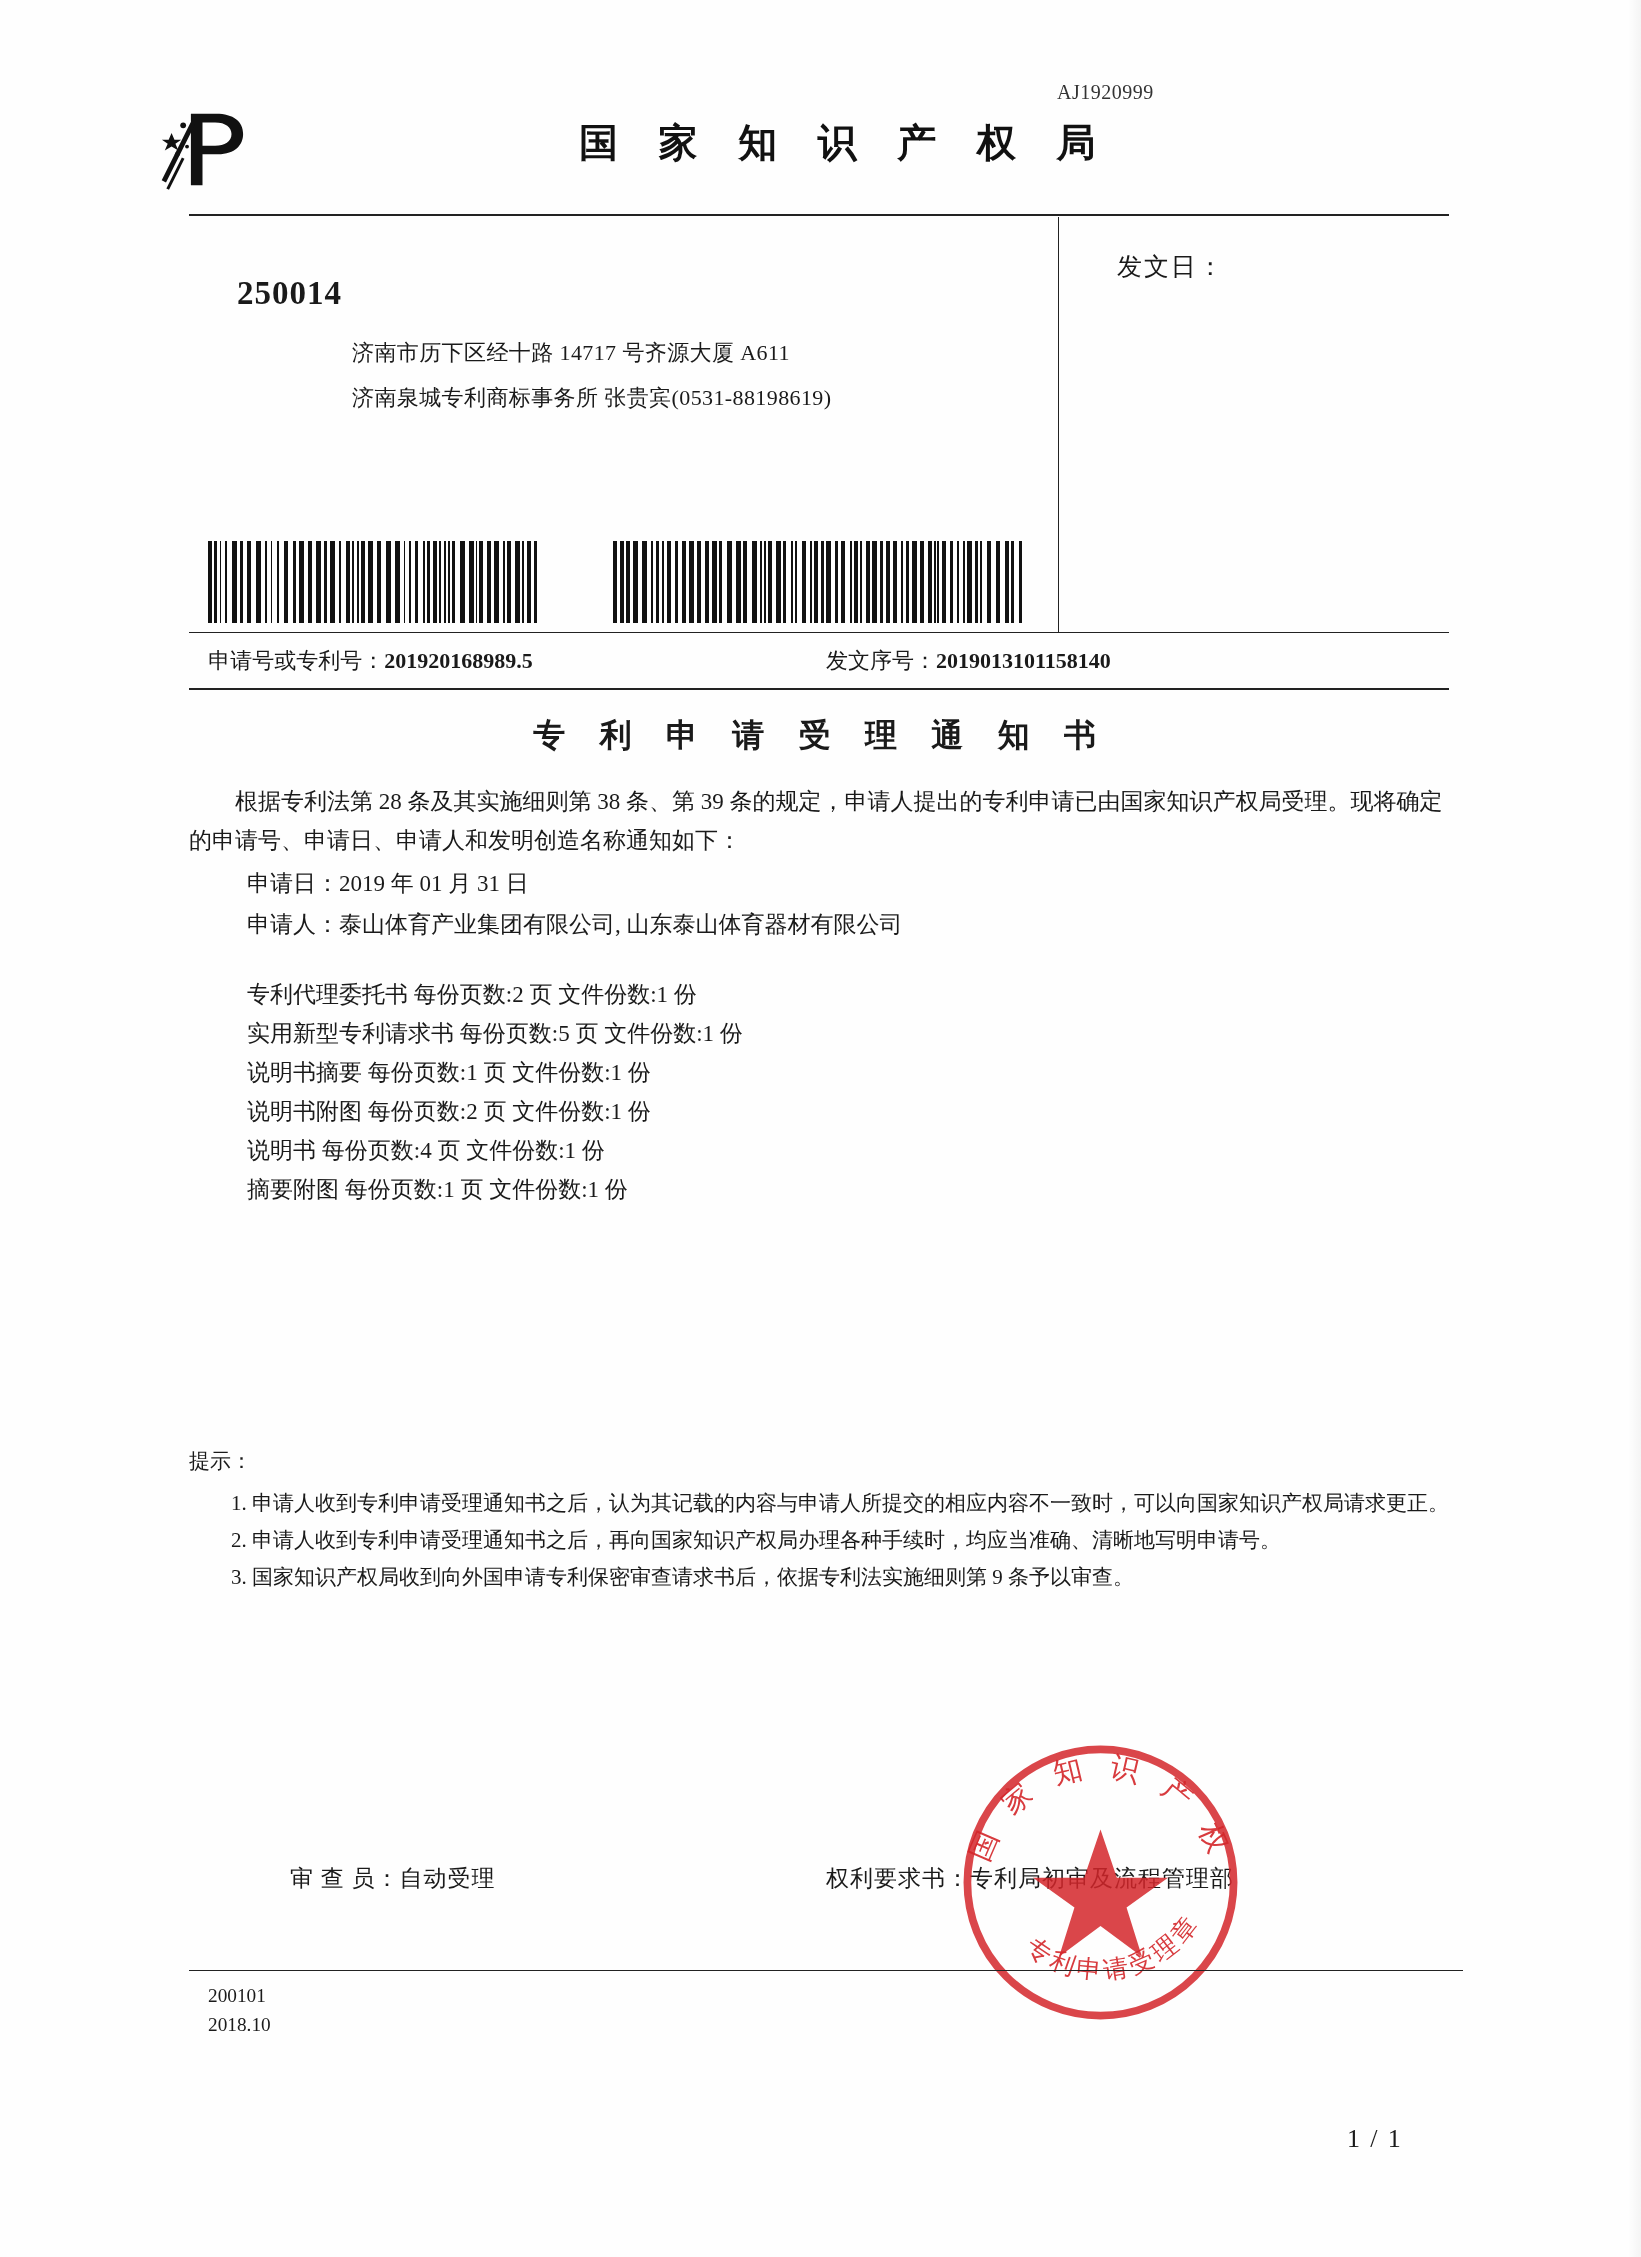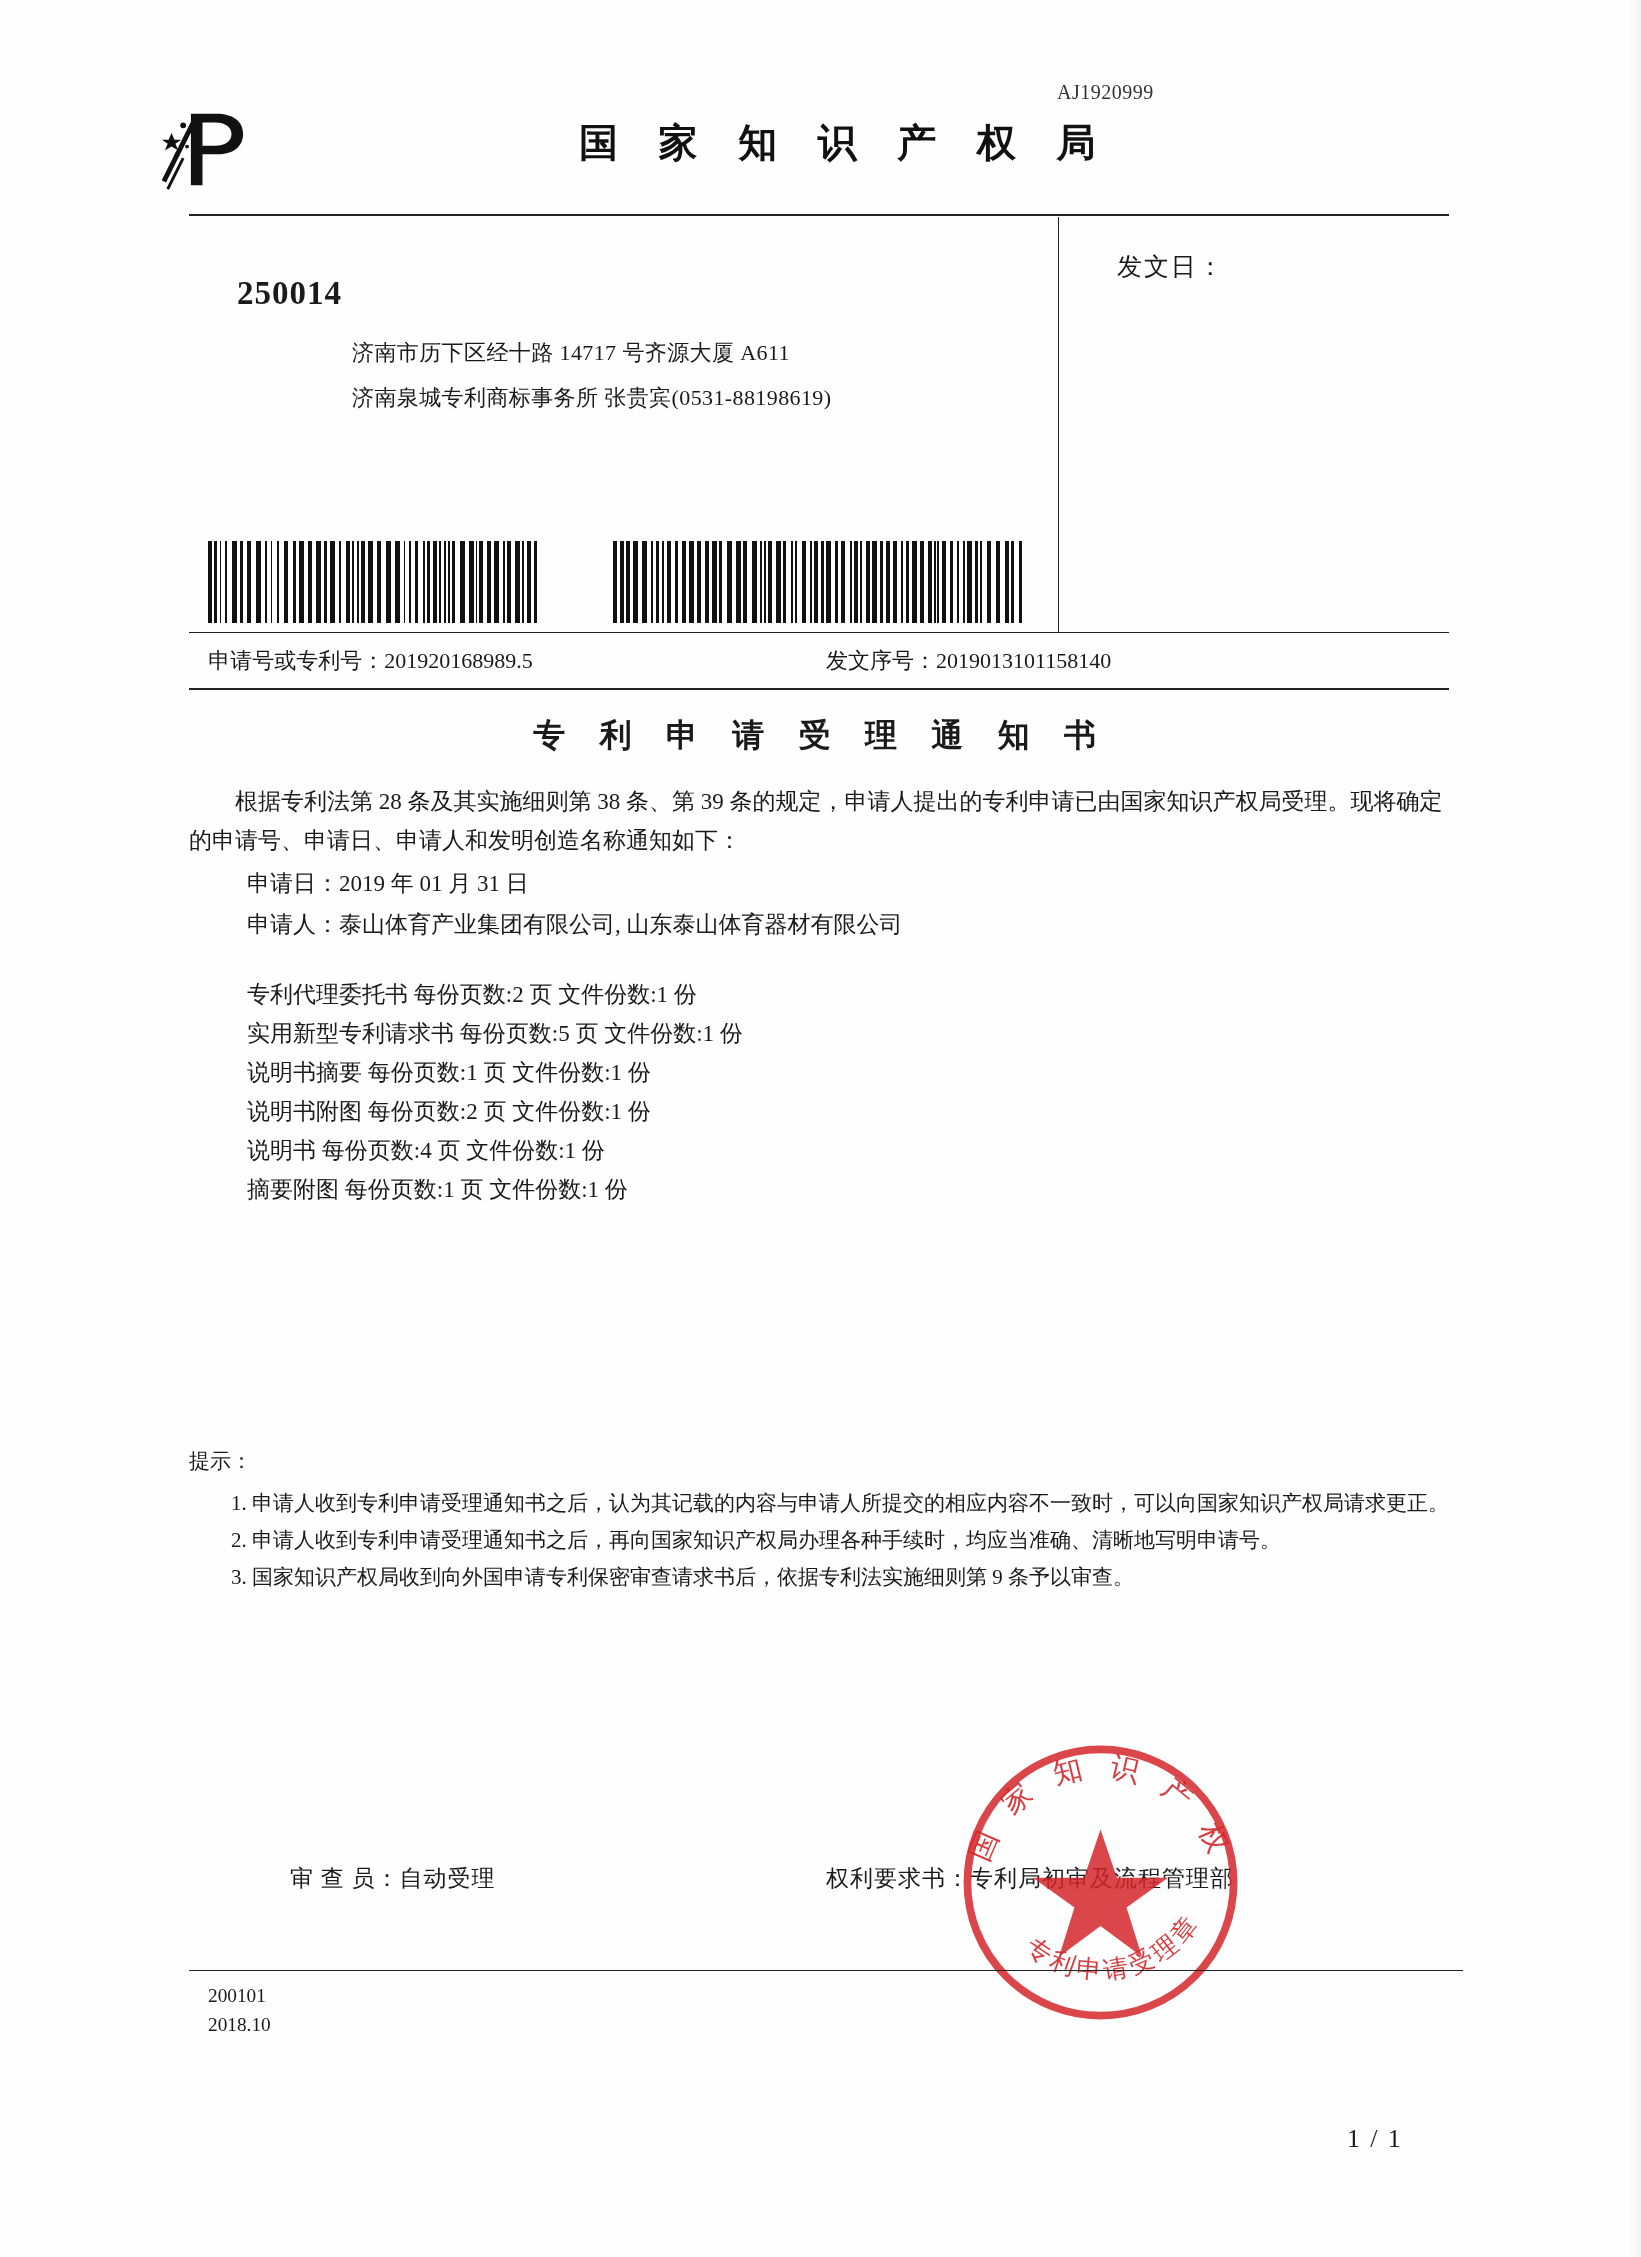--- a/index.html
+++ b/index.html
@@ -143,21 +143,21 @@
     font-size: 22px;
     white-space: nowrap;
   }
   .approw .serial {
     position: absolute;
     left: 637px;
     top: 13.5px;
     font-size: 22px;
     white-space: nowrap;
   }
-  .bold { font-weight: normal; }
+  .bold { font-weight: bold; }
   .hr-bot {
     position: absolute;
     left: 189px;
     top: 688px;
     width: 1260px;
     border-top: 2.9px solid #222;
   }
   
   .doc-title {
     position: absolute;

